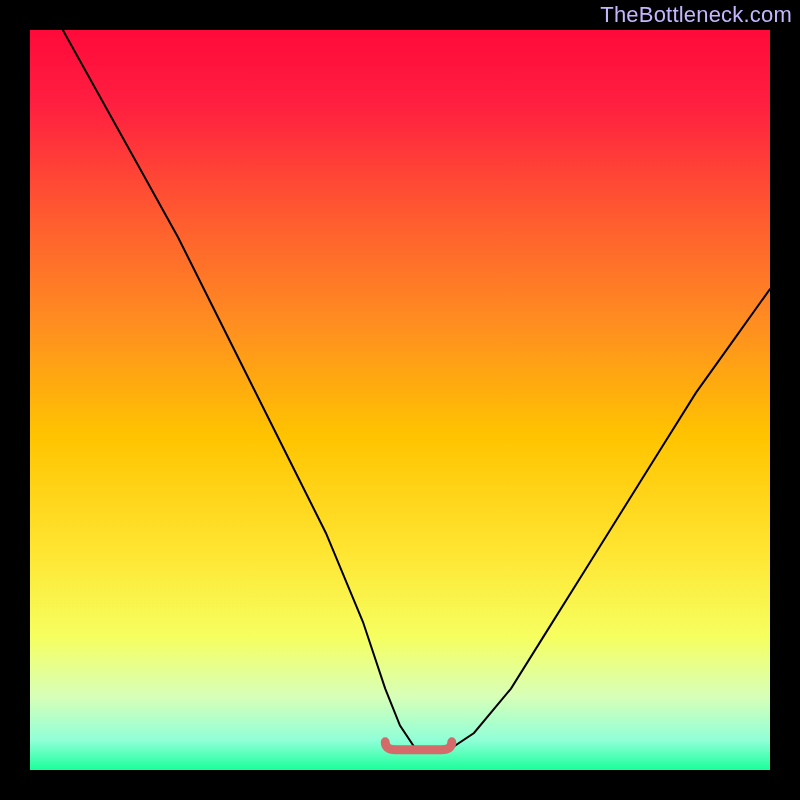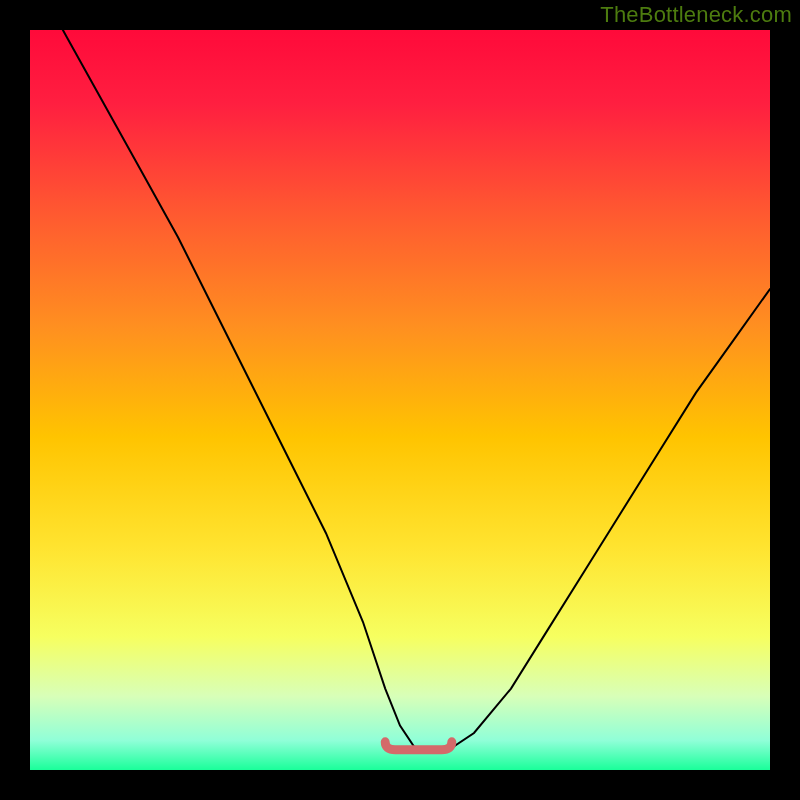--- a/index.html
+++ b/index.html
@@ -22,21 +22,21 @@
     left: 30px;
     top: 30px;
     width: 740px;
     height: 740px;
     overflow: hidden;
   }
   .watermark {
     position: absolute;
     top: 2px;
     right: 8px;
-    color: #4d7c0f;
+    color: #c4b5fd;
     font-size: 22px;
     font-weight: 500;
     letter-spacing: 0.2px;
   }
   svg { display: block; }
 </style>
 </head>
 <body>
 
 <div class="frame">

